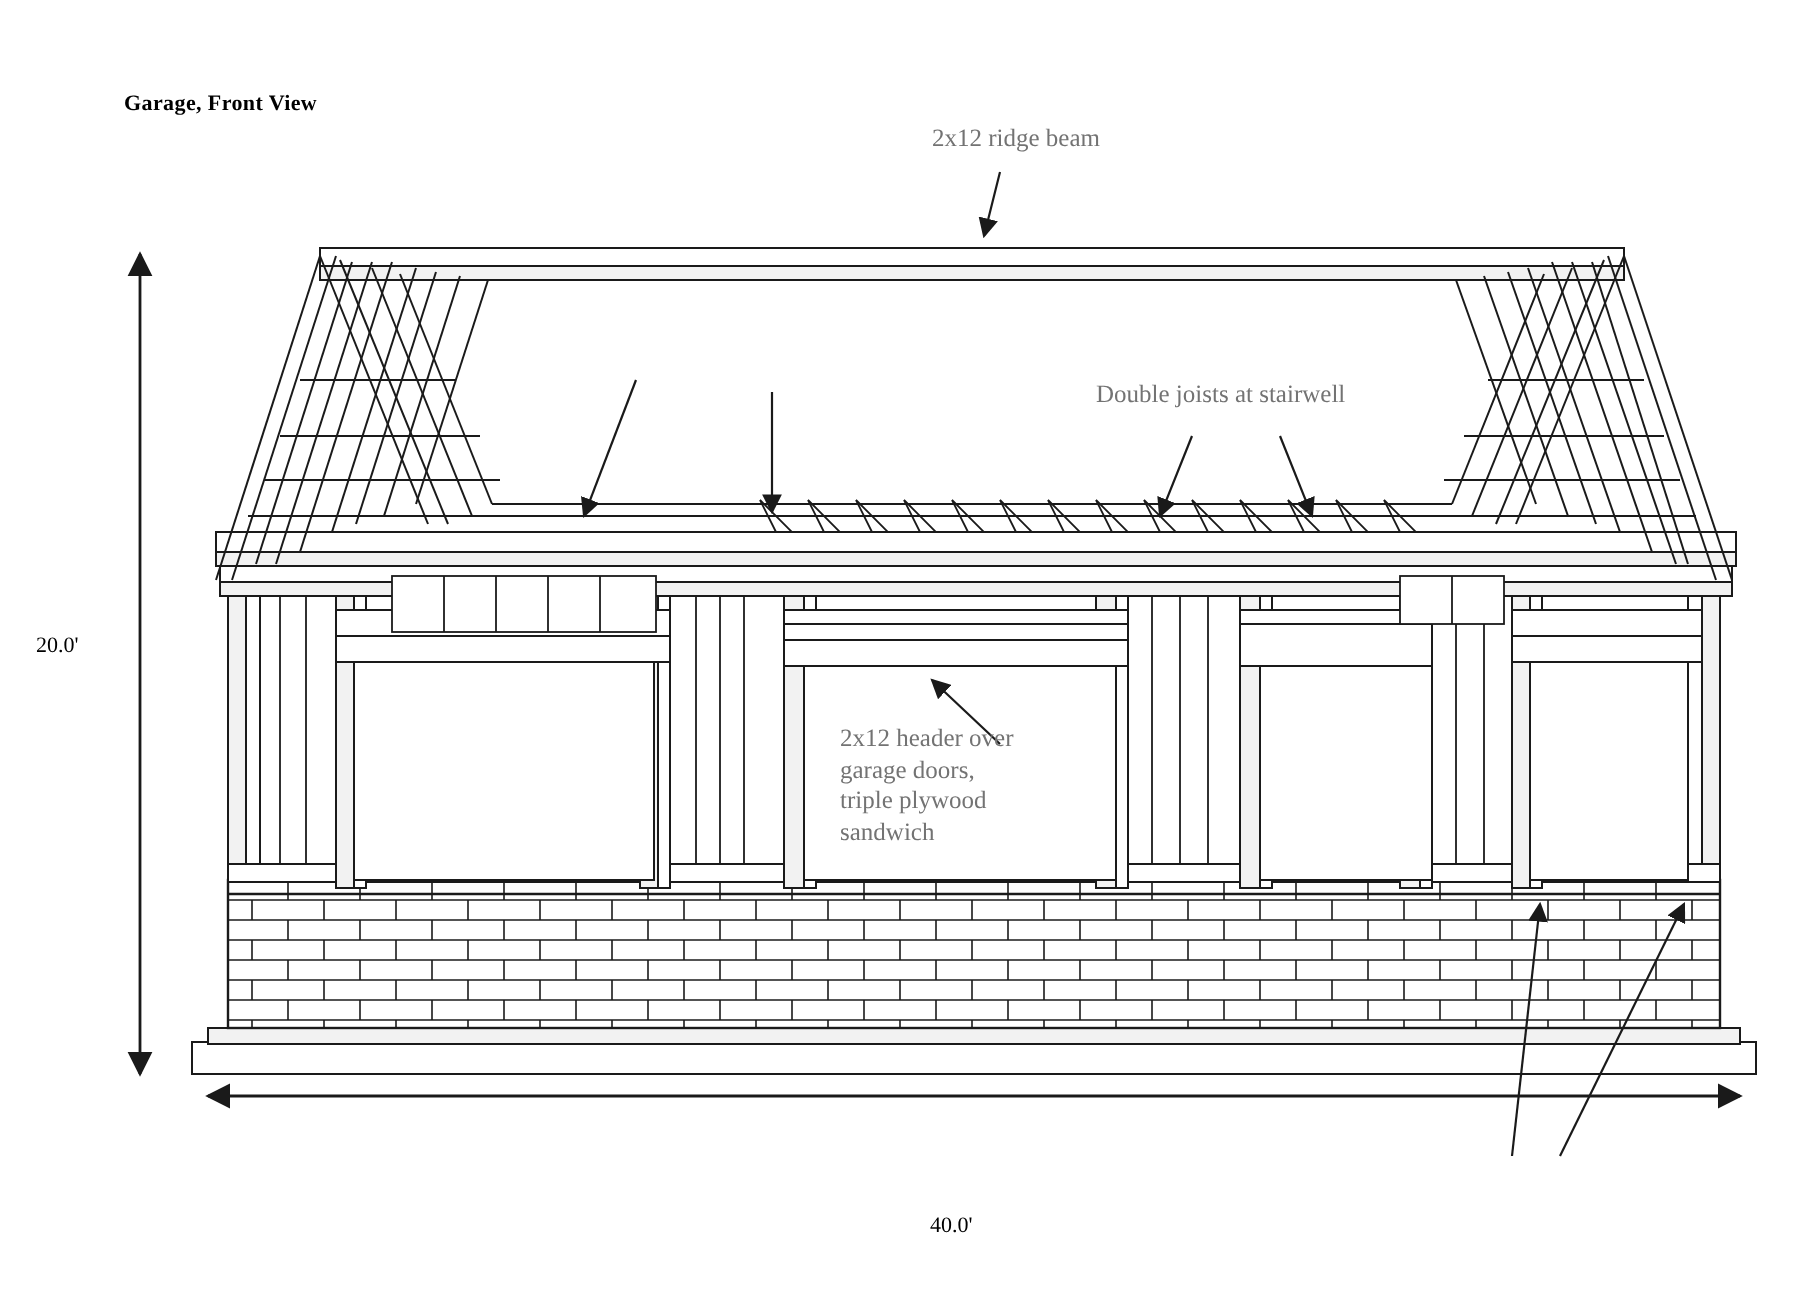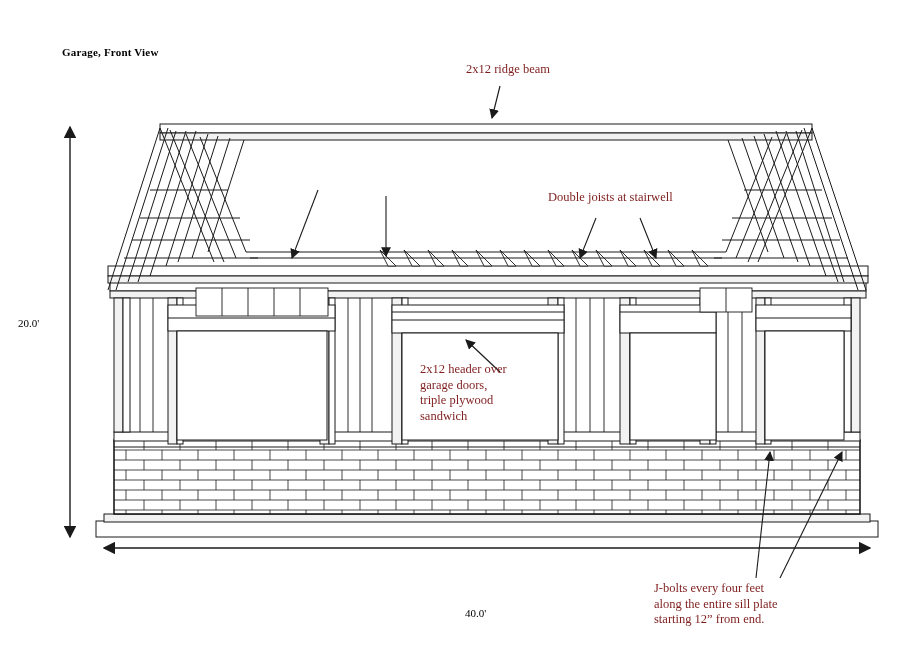--- a/index.html
+++ b/index.html
@@ -23,21 +23,21 @@
     letter-spacing:.2px;
     white-space:nowrap;
     margin-top:38px;
   }
   .note{
     position:absolute;
     font-family:"Liberation Serif", serif;
     font-size:12.5px;
     line-height:15.5px;
     white-space:pre-line;
-    color:#7f1d1d;
+    color:#737373;
   }
   .dimlabel{
     position:absolute;
     font-family:"Liberation Serif", serif;
     font-size:11px;
     white-space:nowrap;
   }
 </style>
 </head>
 <body>
@@ -232,20 +232,17 @@
 
     </g>
   </svg>
 
   <div class="note" style="left:466px;top:62px;">2x12 ridge beam</div>
   <div class="note" style="left:548px;top:190px;">Double joists at stairwell</div>
   <div class="note" style="left:420px;top:362px;">2x12 header over
 garage doors,
 triple plywood
 sandwich</div>
-  <div class="note" style="left:654px;top:581px;">J-bolts every four feet
-along the entire sill plate
-starting 12” from end.</div>
 
   <div class="dimlabel" style="left:18px;top:317px;">20.0'</div>
   <div class="dimlabel" style="left:465px;top:563px;margin-top:44px;">40.0'</div>
 
 </div>
 
 </body></html>

